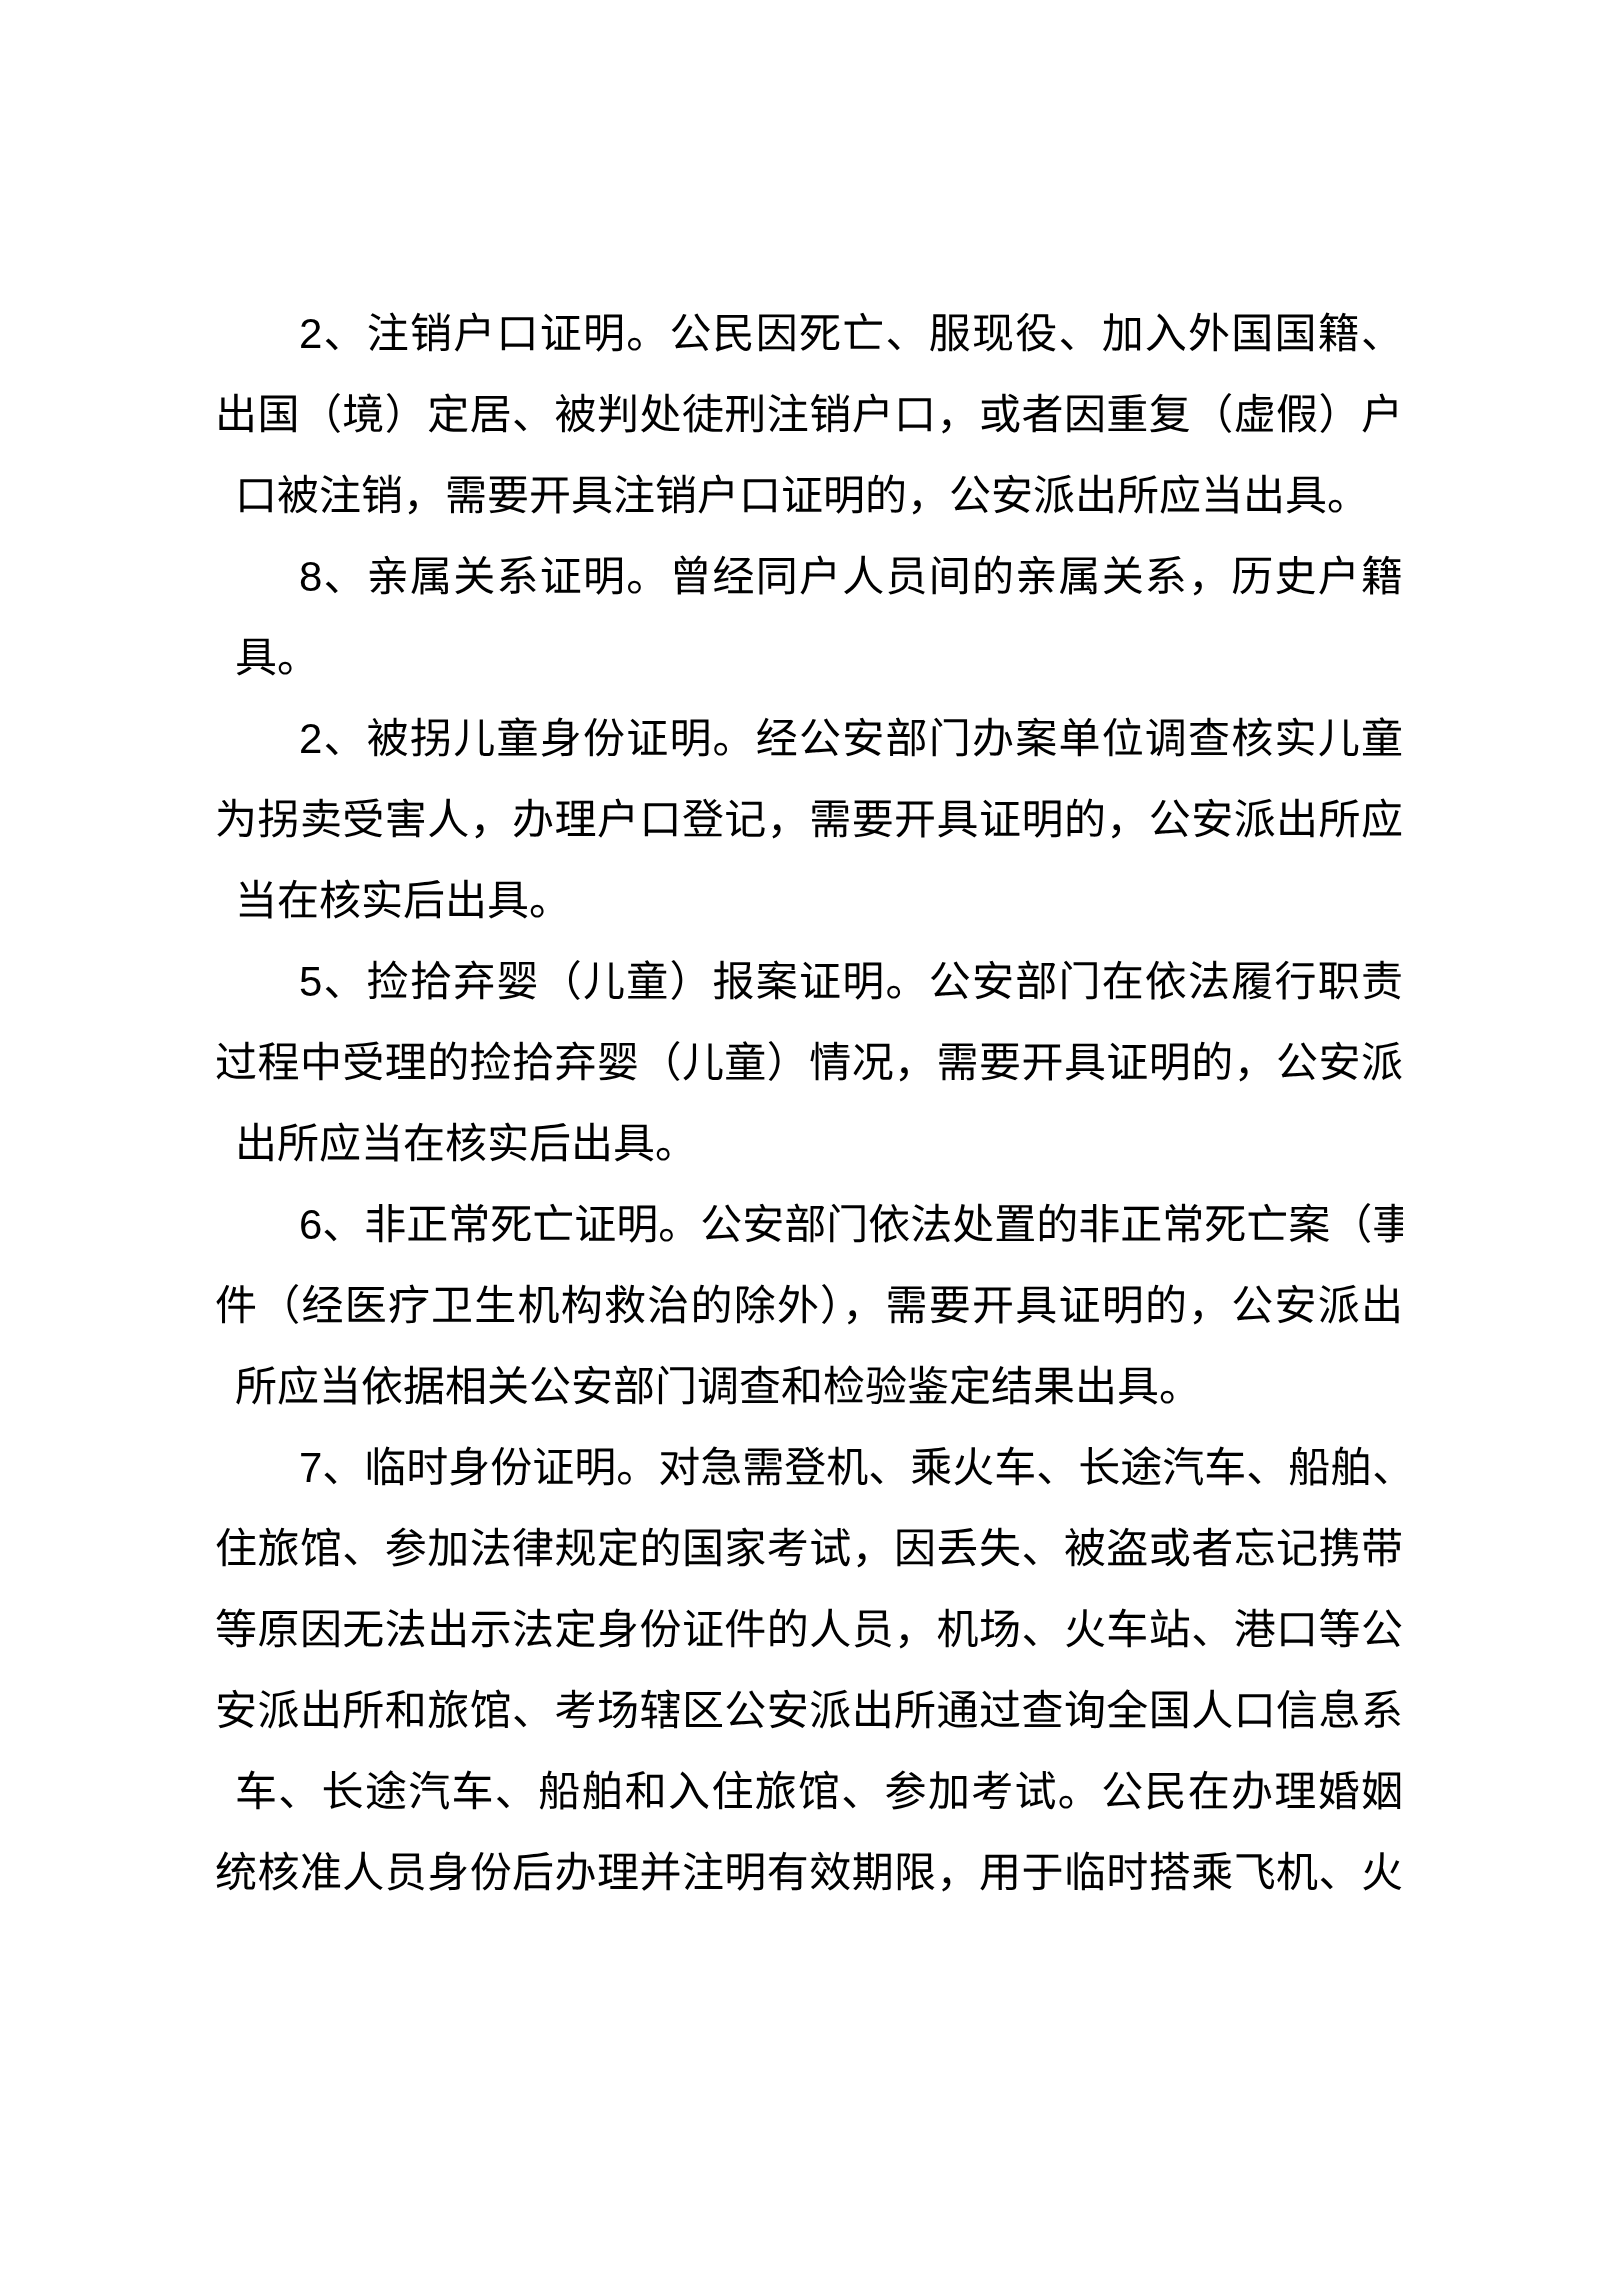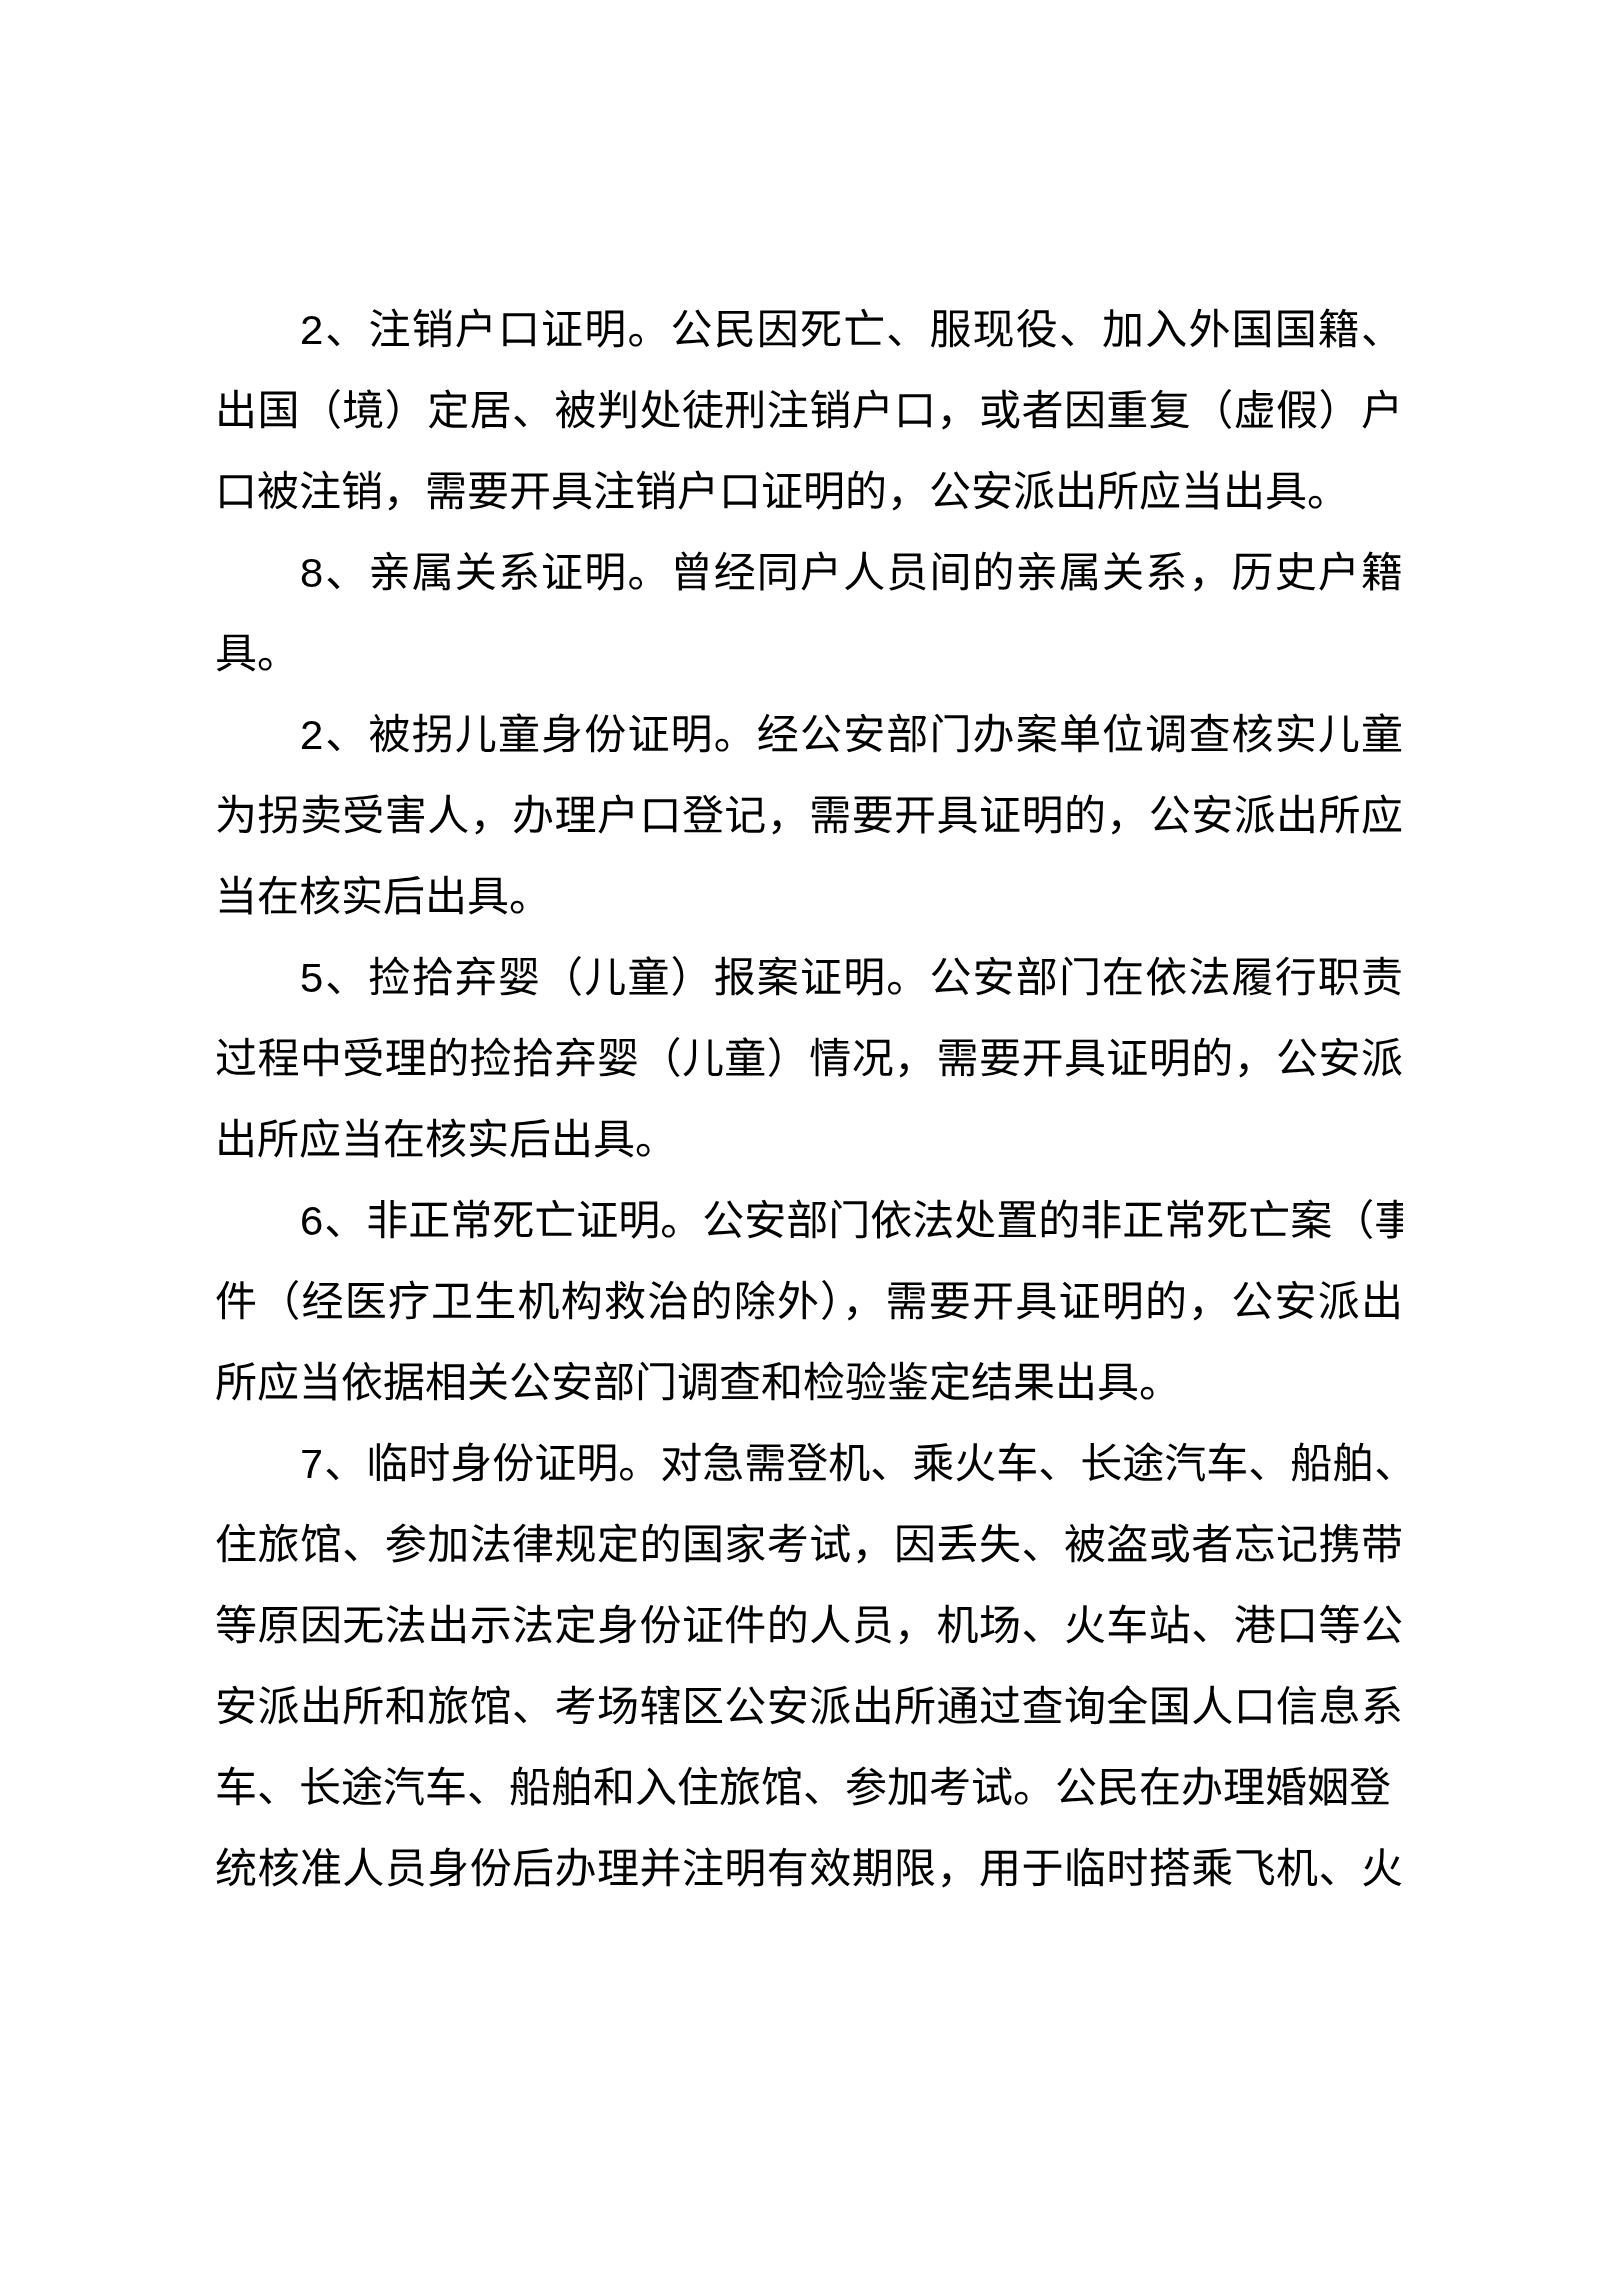--- a/index.html
+++ b/index.html
@@ -6,21 +6,21 @@
     margin: 0;
     padding: 0;
     background: #ffffff;
   }
   .page {
     position: relative;
     width: 1621px;
     height: 2124px;
     background: #ffffff;
     color: #000000;
-    font-family: Liberation Mono, monospace;
+    font-family: Liberation Sans, sans-serif;
     overflow: hidden;
   }
   .text-block {
     position: absolute;
     left: 215px;
     top: 293px;
     width: 1188px;
   }
   .para {
     margin: 0;
@@ -37,20 +37,21 @@
     text-align-last: justify;
     text-justify: inter-character;
     text-justify: distribute;
   }
   .line.first {
     text-indent: 84px; 
   }
   .line.final {
     text-align-last: left;
     white-space: normal;
+    margin-left: 20px;
   }
   .page-number {
     position: absolute;
     top: 2121px;
     left: 0;
     width: 100%;
     text-align: center;
     font-size: 37px;
     line-height: 43px;
   }

